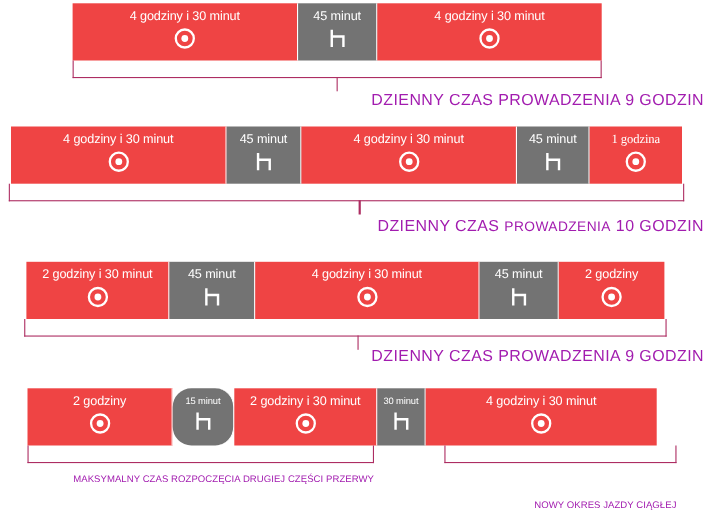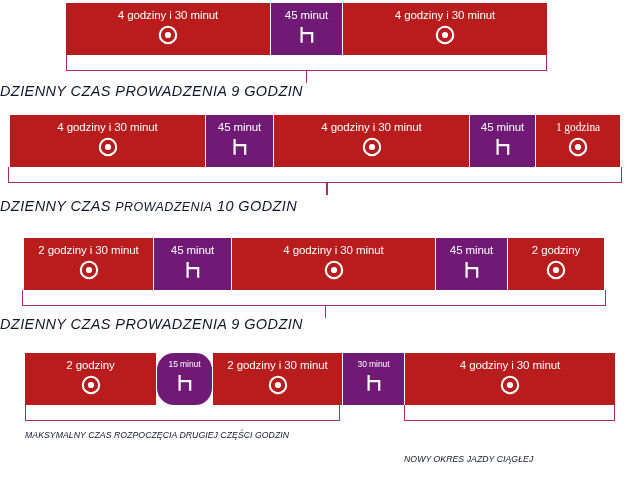--- a/index.html
+++ b/index.html
@@ -28,22 +28,22 @@
     box-sizing: border-box;
     display: flex;
     flex-direction: column;
     align-items: center;
     justify-content: flex-start;
     padding-top: 5px;
     border-right: 1px solid #ffffff;
     overflow: hidden;
   }
   .seg:last-child { border-right: none; }
-  .seg.drive { background: #b91c1c; }
-  .seg.rest  { background: #701a75; }
+  .seg.drive { background: #ef4444; }
+  .seg.rest  { background: #737373; }
 
   .seg-label {
     color: #ffffff;
     font-size: 11.5px;
     line-height: 14px;
     white-space: nowrap;
     letter-spacing: -0.1px;
   }
   .seg.rest .seg-label { color: #ffffff; }
   .seg-label.tiny { font-size: 8.5px; line-height: 12px; }
@@ -68,24 +68,23 @@
     background: #ad2d62;
     top: 100%;
     height: 13px;
     left: 50%;
     margin-left: -0.8px;
   }
 
   
   .caption {
     position: absolute;
-    color: #0f172a;
-    text-align: left;
+    color: #a21caf;
+    text-align: right;
     white-space: nowrap;
-    font-style: italic;
   }
   .caption.big  { font-size: 14.5px; letter-spacing: 0.4px; }
   .caption.big .sm { font-size: 12.5px; }
   .caption.small { font-size: 8.7px; letter-spacing: 0.05px; }
 </style>
 </head>
 <body>
 
 <div class="row" style="left:66px; top:3px; width:481px;">
   <div class="seg drive" style="width:205px;">
@@ -240,34 +239,34 @@
   </div>
   <div class="seg drive" style="width:130px;">
     <span class="seg-label">2 godziny i 30 minut</span>
     <span class="seg-icon">
       <svg width="20" height="20" viewBox="0 0 20 20">
           <circle cx="10" cy="10" r="8.2" fill="none" stroke="#ffffff" stroke-width="2.1"></circle>
           <circle cx="10" cy="10" r="3.1" fill="#ffffff"></circle>
         </svg>
     </span>
   </div>
-  <div class="seg rest" style="width:62px;">
+  <div class="seg rest" style="width:44px;">
     <span class="seg-label tiny">30 minut</span>
     <span class="seg-icon">
       <svg width="20" height="20" viewBox="0 0 20 20">
           <path d="M4.6 3.2 v13.4 M4.6 8.2 h10.6 v8.4" fill="none" stroke="#ffffff" stroke-width="2.2" stroke-linecap="square"></path>
         </svg>
     </span>
   </div>
   <div class="seg drive" style="width:210px;">
     <span class="seg-label">4 godziny i 30 minut</span>
     <span class="seg-icon">
       <svg width="20" height="20" viewBox="0 0 20 20">
           <circle cx="10" cy="10" r="8.2" fill="none" stroke="#ffffff" stroke-width="2.1"></circle>
           <circle cx="10" cy="10" r="3.1" fill="#ffffff"></circle>
         </svg>
     </span>
   </div>
 </div>
 <div class="bracket" style="left:25px; top:405px; width:315px;"></div>
 <div class="bracket" style="left:404px; top:405px; width:211px;"></div>
-<div class="caption small" style="left:25px; top:430px; width:315px;">MAKSYMALNY CZAS ROZPOCZĘCIA DRUGIEJ CZĘŚCI GODZIN</div>
+<div class="caption small" style="left:25px; top:430px; width:315px;">MAKSYMALNY CZAS ROZPOCZĘCIA DRUGIEJ CZĘŚCI PRZERWY</div>
 <div class="caption small" style="left:404px; top:454px; width:211px;">NOWY OKRES JAZDY CIĄGŁEJ</div>
 
 </body></html>

